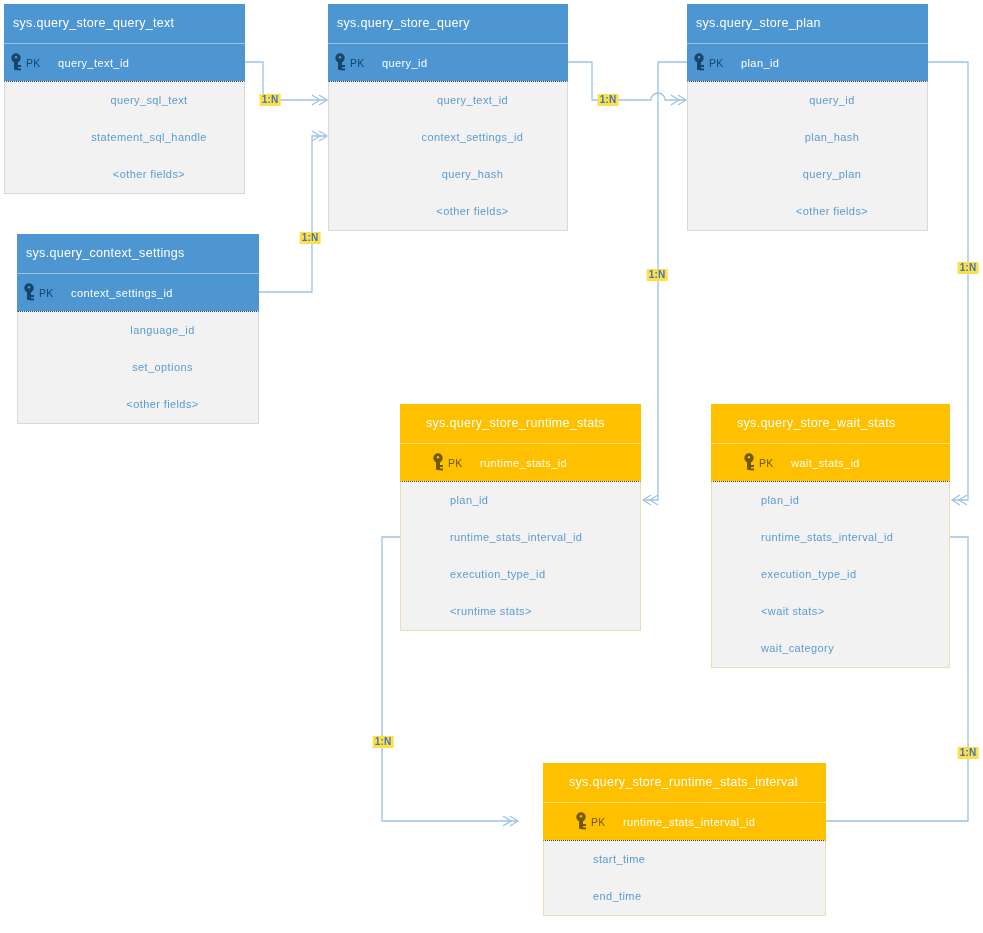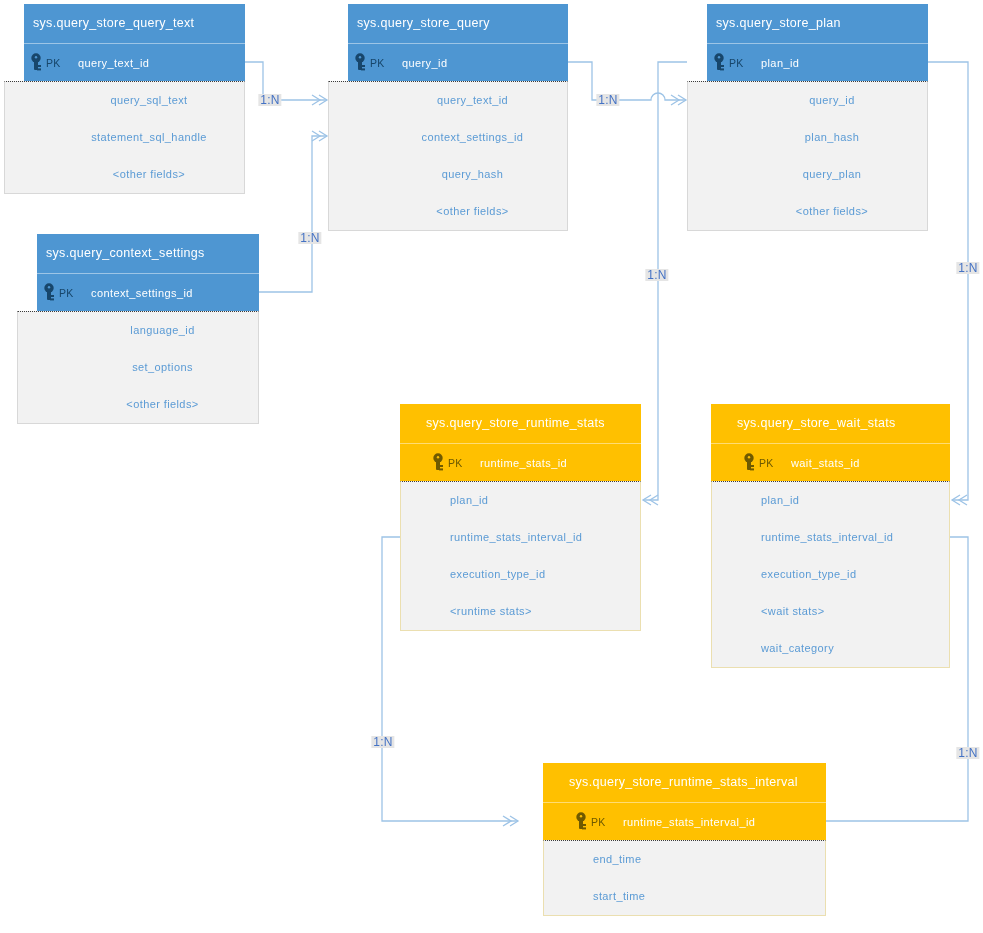--- a/index.html
+++ b/index.html
@@ -24,35 +24,35 @@
              font-size:12.5px;letter-spacing:.3px;white-space:nowrap;overflow:hidden;}
   .pk-row{height:38px;display:flex;align-items:center;
           border-top:1px solid rgba(255,255,255,.45);}
   .key-icon{flex:none;margin-left:6px;display:inline-flex;}
   .pk-label{margin-left:3px;width:23px;font-size:10.5px;letter-spacing:.3px;}
   .pk-field{margin-left:9px;color:#ffffff;font-size:11px;letter-spacing:.4px;white-space:nowrap;}
   .tbl-body{background:var(--body-bg);border-top:1px dotted #3b3b3b;}
   .field-row{height:37px;line-height:37px;padding-left:49px;color:var(--field-text);
              font-size:11px;letter-spacing:.4px;white-space:nowrap;}
 
-  .t-blue .tbl-title,.t-blue .pk-row{background:var(--blue-header);margin-left:20px;}
+  .t-blue .tbl-title,.t-blue .pk-row{background:var(--blue-header);}
   .t-blue .pk-label{color:var(--pk-icon-blue);}
   .t-blue .key-icon{color:var(--pk-icon-blue);}
   .t-blue .key-hole{fill:var(--blue-header);}
   .t-blue .tbl-body{border-left:1px solid #D8D8D8;border-right:1px solid #D8D8D8;border-bottom:1px solid #D8D8D8;text-align:center;}
 
   .t-orange .tbl-title,.t-orange .pk-row{background:var(--orange-header);padding-left:26px;}
   .t-orange .pk-label{color:var(--pk-icon-orange);}
   .t-orange .key-icon{color:var(--pk-icon-orange);}
   .t-orange .key-hole{fill:var(--orange-header);}
   .t-orange .tbl-body{border-left:1px solid #EBDFB0;border-right:1px solid #EBDFB0;border-bottom:1px solid #EBDFB0;}
 
-  .rel-label{position:absolute;transform:translate(-50%,-50%);background:#e5e5e5;
-             color:var(--relation-label);font-size:12px;letter-spacing:.2px;
-             padding:0 2px;line-height:12px;white-space:nowrap;}
+  .rel-label{position:absolute;transform:translate(-50%,-50%);background:#fde047;
+             color:var(--relation-label);font-size:10px;letter-spacing:.2px;
+             padding:0 2px;line-height:12px;white-space:nowrap;font-weight:bold;}
 </style>
 </head>
 <body>
 
 <div class="canvas">
 
   <svg class="wires" width="983" height="933" viewBox="0 0 983 933">
     <defs>
       <marker id="arrow" viewBox="0 0 20 12" refX="18" refY="6" markerWidth="20" markerHeight="12" orient="auto" markerUnits="userSpaceOnUse">
         <path class="wire" d="M10,1 L18,6 L10,11 M3,1 L11,6 L3,11"></path>
@@ -213,22 +213,22 @@
             <rect x="4" y="8" width="4" height="9" rx="1"></rect>
             <rect x="7" y="12" width="4" height="2"></rect>
             <rect x="7" y="15.4" width="4" height="2"></rect>
             <circle class="key-hole" cx="6" cy="4.2" r="1.2"></circle>
           </svg>
       </span>
       <span class="pk-label">PK</span>
       <span class="pk-field">runtime_stats_interval_id</span>
     </div>
     <div class="tbl-body">
+      <div class="field-row">start_time</div>
       <div class="field-row">end_time</div>
-      <div class="field-row">start_time</div>
     </div>
   </div>
 
   <span class="rel-label" style="left:270px;top:100px">1:N</span>
   <span class="rel-label" style="left:310px;top:238px">1:N</span>
   <span class="rel-label" style="left:608px;top:100px">1:N</span>
   <span class="rel-label" style="left:657px;top:275px">1:N</span>
   <span class="rel-label" style="left:968px;top:268px">1:N</span>
   <span class="rel-label" style="left:383px;top:742px">1:N</span>
   <span class="rel-label" style="left:968px;top:753px">1:N</span>

